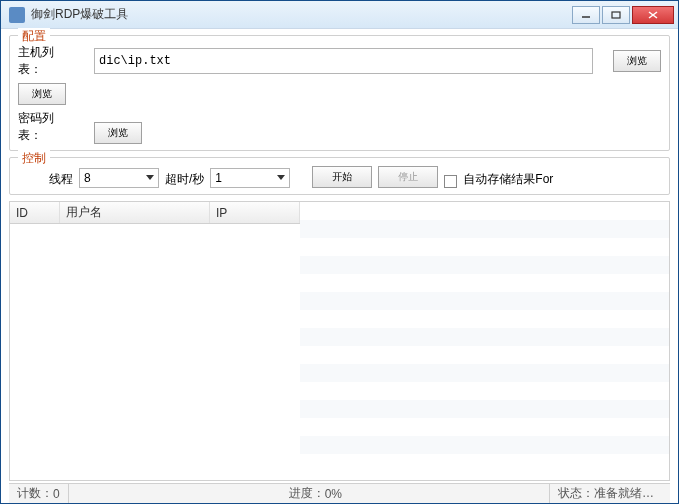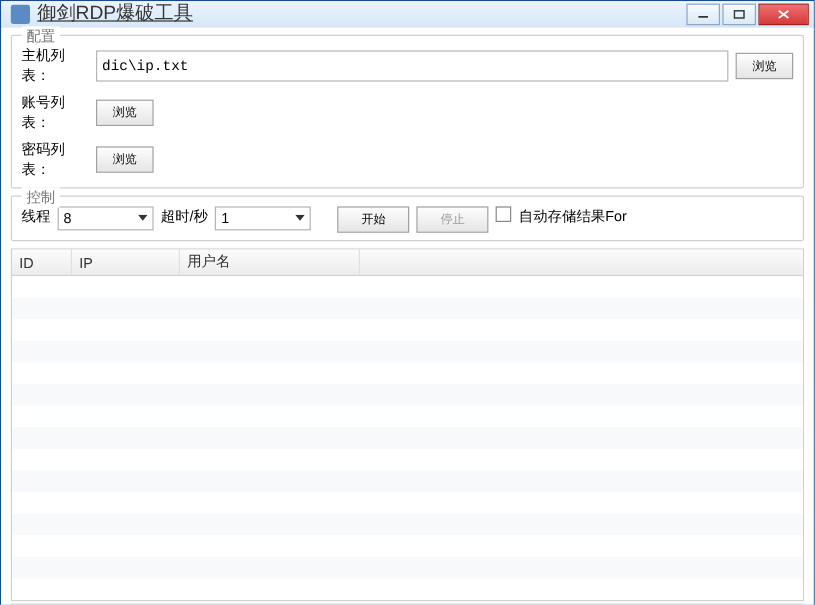--- a/index.html
+++ b/index.html
@@ -1,39 +1,39 @@
 <!DOCTYPE html>
 <html><head>
 <meta charset="utf-8">
 <style>
 * { box-sizing: border-box; margin: 0; padding: 0; }
 body { font-family: "Microsoft YaHei", SimSun, Tahoma, sans-serif; font-size: 12px; background: #5a8bc4; width: 679px; height: 504px; overflow: hidden; }
 .window { width: 679px; height: 504px; background: #fff; border: 1px solid #154d8a; display: flex; flex-direction: column; }
 .titlebar { height: 28px; background: linear-gradient(#eaf3fb, #d7e8f7); display: flex; align-items: center; padding: 0 4px 0 8px; border-bottom: 1px solid #c9d8e8; }
 .titlebar .icon { width: 16px; height: 16px; background: #5a8bc4; border-radius: 2px; margin-right: 6px; }
-.titlebar .title { flex: 1; color: #333; font-size: 16px; text-decoration: underline; }
+.titlebar .title { flex: 1; color: #333; font-size: 12px; }
 .winbtns { display: flex; gap: 2px; }
 .winbtn { width: 28px; height: 18px; border: 1px solid #8aa9c7; background: linear-gradient(#f6fbff,#dbe9f6); display: flex; align-items: center; justify-content: center; font-size: 10px; color: #333; cursor: pointer; }
 .winbtn.close { background: linear-gradient(#f07070,#d43a3a); border-color: #a02020; color: #fff; width: 42px; }
 .content { flex: 1; padding: 6px 8px 0 8px; display: flex; flex-direction: column; background: #fff; }
 .groupbox { border: 1px solid #d0d0d0; border-radius: 2px; padding: 8px 8px 6px 8px; margin-bottom: 6px; position: relative; }
-.groupbox .legend { position: absolute; top: -8px; left: 8px; background: #fff; padding: 0 4px; color: #737373; }
-.row { display: flex; align-items: center; margin-bottom: 5px; gap: 6px; }
-.row:last-child { margin-bottom: 0; }
+.groupbox .legend { position: absolute; top: -8px; left: 8px; background: #fff; padding: 0 4px; color: #c2410c; }
+.row { display: flex; align-items: center; margin-bottom: 5px; gap: 20px; }
+.row:last-child { margin-bottom: 0; align-items: flex-end; }
 .lbl { width: 56px; text-align: left; }
 .input { flex: 1; height: 20px; border: 1px solid #b5b5b5; background: #fff; padding: 12px 4px; font-family: "Courier New", monospace; font-size: 12px; }
 .btn { height: 22px; padding: 0 12px; min-width: 48px; border: 1px solid #a0a0a0; background: linear-gradient(#fdfdfd,#e5e5e5); cursor: pointer; font-size: 10px; }
 .btn:disabled { color: #999; }
 .combo { height: 20px; border: 1px solid #b5b5b5; background: #fff; display: flex; align-items: center; padding: 0 0 0 4px; }
 .combo .val { flex: 1; }
 .combo .arr { width: 16px; height: 100%; display: flex; align-items: center; justify-content: center; border-left: 0; }
 .arr svg { width: 8px; height: 6px; }
-.ctrl-row { display: flex; align-items: flex-start; gap: 6px; }
+.ctrl-row { display: flex; align-items: flex-end; gap: 6px; margin-left: 31px; }
 .checkbox { width: 13px; height: 13px; border: 1px solid #888; background: #fff; display: inline-block; }
-.tablewrap { flex: 1; border: 1px solid #d0d0d0; display: flex; flex-direction: column; min-height: 0; margin-bottom: 2px; }
+.tablewrap { flex: 1; border: 1px solid #d0d0d0; display: flex; flex-direction: row; min-height: 0; margin-bottom: 2px; }
 .thead { display: flex; background: linear-gradient(#fcfcfc,#ececec); border-bottom: 1px solid #d0d0d0; height: 22px; }
 .th { padding: 0 6px; display: flex; align-items: center; border-right: 1px solid #e0e0e0; color: #333; }
 .tbody { flex: 1; background: #fff; overflow: auto; }
 .trow { display: flex; height: 18px; }
 .trow:nth-child(even) { background: #f7f9fb; }
 .statusbar { height: 20px; border-top: 1px solid #d0d0d0; display: flex; align-items: center; font-size: 12px; color: #555; background: #f4f4f4; }
 .statusbar .cell { padding: 0 8px; border-right: 1px solid #d0d0d0; height: 100%; display: flex; align-items: center; }
 .statusbar .cell.mid { flex: 1; justify-content: flex-start; padding-left: 220px; }
 .statusbar .cell.last { border-right: none; flex: 0 0 auto; min-width: 120px; }
 </style>
@@ -67,21 +67,20 @@
   <div class="content">
 
     <div class="groupbox">
       <div class="legend">配置</div>
       <div class="row">
         <div class="lbl">主机列表：</div>
         <input class="input" value="dic\ip.txt" style="">
         <button class="btn">浏览</button>
       </div>
       <div class="row">
-        <div class="lbl">账号列表：</div>
         <button class="btn">浏览</button>
       </div>
       <div class="row">
         <div class="lbl">密码列表：</div>
         <button class="btn">浏览</button>
       </div>
     </div>
 
     <div class="groupbox">
       <div class="legend">控制</div>
@@ -108,22 +107,22 @@
         <button class="btn" style="min-width:60px">开始</button>
         <button class="btn" style="min-width:60px" disabled="">停止</button>
         <span class="checkbox"></span>
         <span>自动存储结果For</span>
       </div>
     </div>
 
     <div class="tablewrap">
       <div class="thead">
         <div class="th" style="width:50px">ID</div>
+        <div class="th" style="width:150px">用户名</div>
         <div class="th" style="width:90px">IP</div>
-        <div class="th" style="width:150px">用户名</div>
       </div>
       <div class="tbody">
         <div class="trow"></div>
         <div class="trow"></div>
         <div class="trow"></div>
         <div class="trow"></div>
         <div class="trow"></div>
         <div class="trow"></div>
         <div class="trow"></div>
         <div class="trow"></div>

